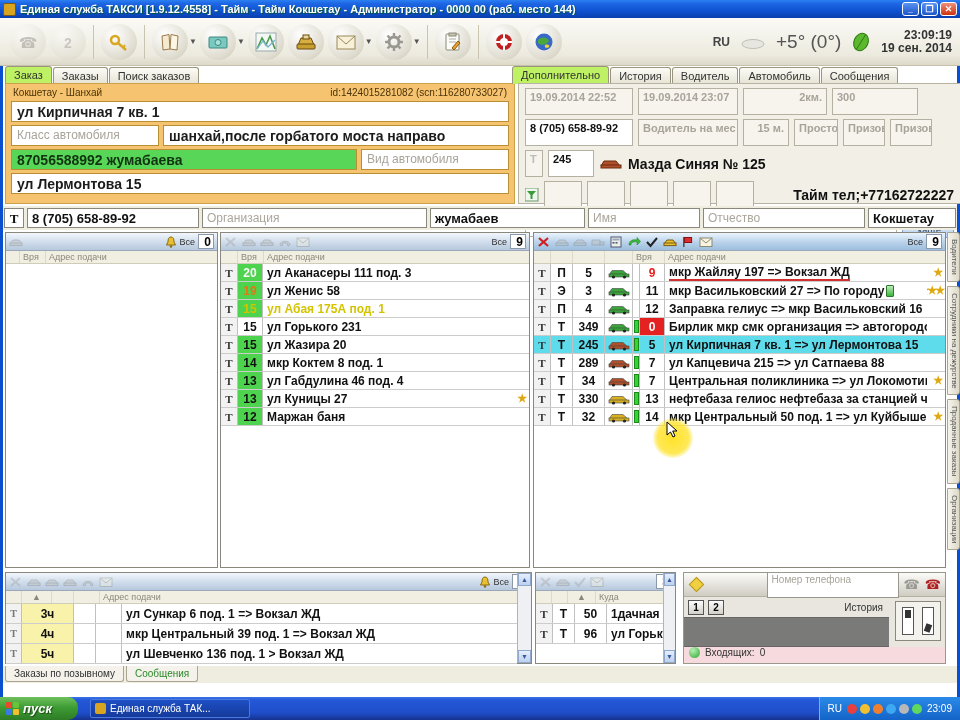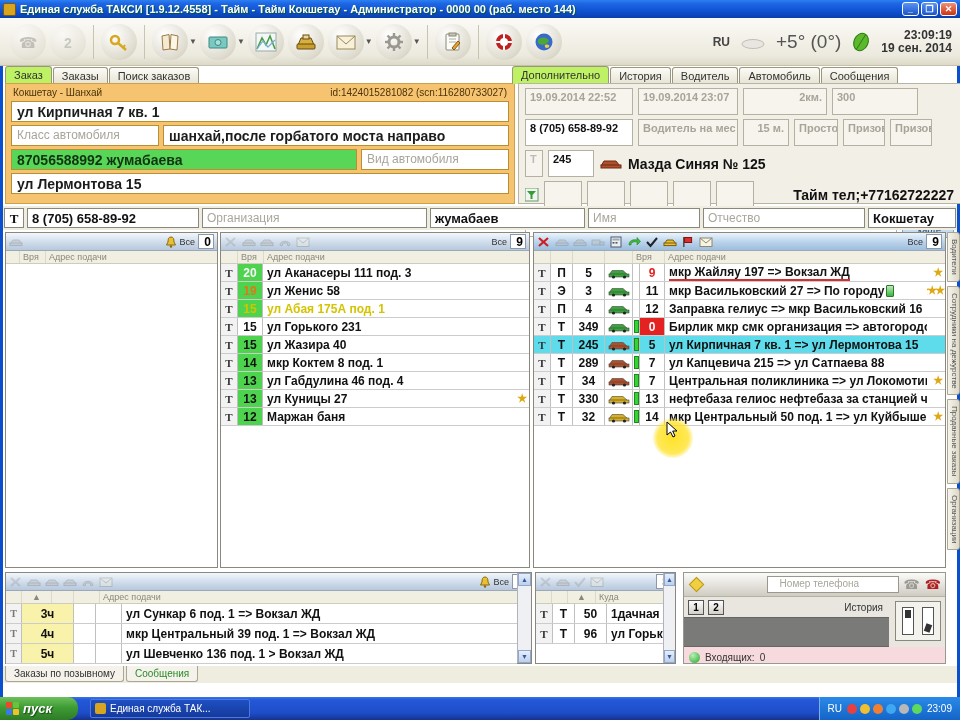--- a/index.html
+++ b/index.html
@@ -117,33 +117,33 @@
   
   .vscroll{position:absolute;right:0;top:0;bottom:0;width:14px;background:#eef0f4;border-left:1px solid #b0b4ba;}
   .varrow{height:13px;background:linear-gradient(180deg,#e6eefc,#bcd0ee);border:1px solid #90a8cc;
     font-size:7px;color:#3a5a9a;text-align:center;line-height:12px;}
   .varrow.dn{position:absolute;bottom:0;left:0;right:0;}
   .varrow.up{position:absolute;top:0;left:0;right:0;}
   
   .phonepanel{position:absolute;left:680px;top:572px;width:263px;height:92px;border:1px solid #9a988c;background:#e8e6de;}
   .pp-head{height:24px;background:linear-gradient(180deg,#fbfbf9,#cfccc2);display:flex;align-items:center;gap:5px;padding:0 4px;border-bottom:1px solid #b4b0a4;}
   .diamond{width:11px;height:11px;background:#f0d040;border:1px solid #b89820;transform:rotate(45deg);margin:0 3px;}
-  .pp-input{width:132px;height:17px;background:#fff;border:1px solid #9a988c;font-size:10px;color:#a8a49a;padding:1px 12px;margin-left:auto;}
+  .pp-input{width:132px;height:26px;background:#fff;border:1px solid #9a988c;font-size:10px;color:#a8a49a;padding:1px 4px;margin-left:auto;}
   .hs{font-size:13px;}
   .pp-line{height:20px;display:flex;align-items:center;gap:4px;padding:0 4px;}
   .linebtn{width:16px;height:15px;border:1px solid #555;background:linear-gradient(180deg,#fdfdfd,#d2d0c8);
     font-size:10px;font-weight:700;text-align:center;line-height:13px;}
   .hist{margin-left:auto;font-size:10px;color:#333;padding-right:6px;}
   .switchbox{position:absolute;right:4px;top:28px;width:46px;height:40px;background:#f4f2ec;border:1px solid #8a887c;
     display:flex;align-items:center;justify-content:space-around;padding:2px;}
   .switch{width:12px;height:28px;border:1px solid #555;background:#fff;position:relative;}
   .switch::after{content:"";position:absolute;left:2px;width:6px;height:8px;background:#333;}
   .switch.a::after{top:2px;} .switch.b::after{bottom:2px;transform:rotate(20deg);}
   .pp-dark{height:30px;background:#7a7a78;border-top:1px solid #666;border-bottom:1px solid #666;margin-right:56px;}
-  .pp-foot{height:16px;background:#f6dadd;display:flex;align-items:flex-end;gap:5px;font-size:10px;color:#333;padding:0 5px;}
+  .pp-foot{height:16px;background:#f6dadd;display:flex;align-items:flex-start;gap:5px;font-size:10px;color:#333;padding:0 5px;}
   .greendot{width:11px;height:11px;border-radius:50%;background:radial-gradient(circle at 35% 30%,#b8f0b8,#2aa82a);}
   
   .bottomtabs{position:absolute;left:0px;top:666px;width:954px;height:17px;background:#efece0;display:flex;gap:2px;padding-left:2px;}
   .btab{font-size:10px;padding:2px 8px;border:1px solid #aaa692;border-top:none;border-radius:0 0 3px 3px;background:#f4f2ea;color:#333;height:16px;}
   .btab.green{color:#2a8a2a;}
   
   .taskbar{position:absolute;left:0;top:697px;width:960px;height:23px;
     background:linear-gradient(180deg,#3a75e8 0%,#2458d8 12%,#1e4dc8 70%,#16328e 100%);display:flex;align-items:center;}
   .startbtn{height:23px;width:78px;background:linear-gradient(180deg,#6ec05c,#3e9c34 45%,#2e7c26);
     border-radius:0 10px 10px 0;color:#fff;font-style:italic;font-weight:700;font-size:13px;
@@ -472,21 +472,21 @@
         </div>
         <div class="lrow">
           <span class="cell tc">Т</span>
           <span class="cell minc bg-white fg-black">15</span>
           <span class="cell addr">ул Горького 231</span>
           <span class="cell starc"></span>
         </div>
         <div class="lrow">
           <span class="cell tc">Т</span>
           <span class="cell minc bg-green fg-black">15</span>
-          <span class="cell addr">ул Жазира 40</span>
+          <span class="cell addr">ул Жазира 20</span>
           <span class="cell starc"></span>
         </div>
         <div class="lrow">
           <span class="cell tc">Т</span>
           <span class="cell minc bg-green fg-black">14</span>
           <span class="cell addr">мкр Коктем 8 под. 1</span>
           <span class="cell starc"></span>
         </div>
         <div class="lrow">
           <span class="cell tc">Т</span>

